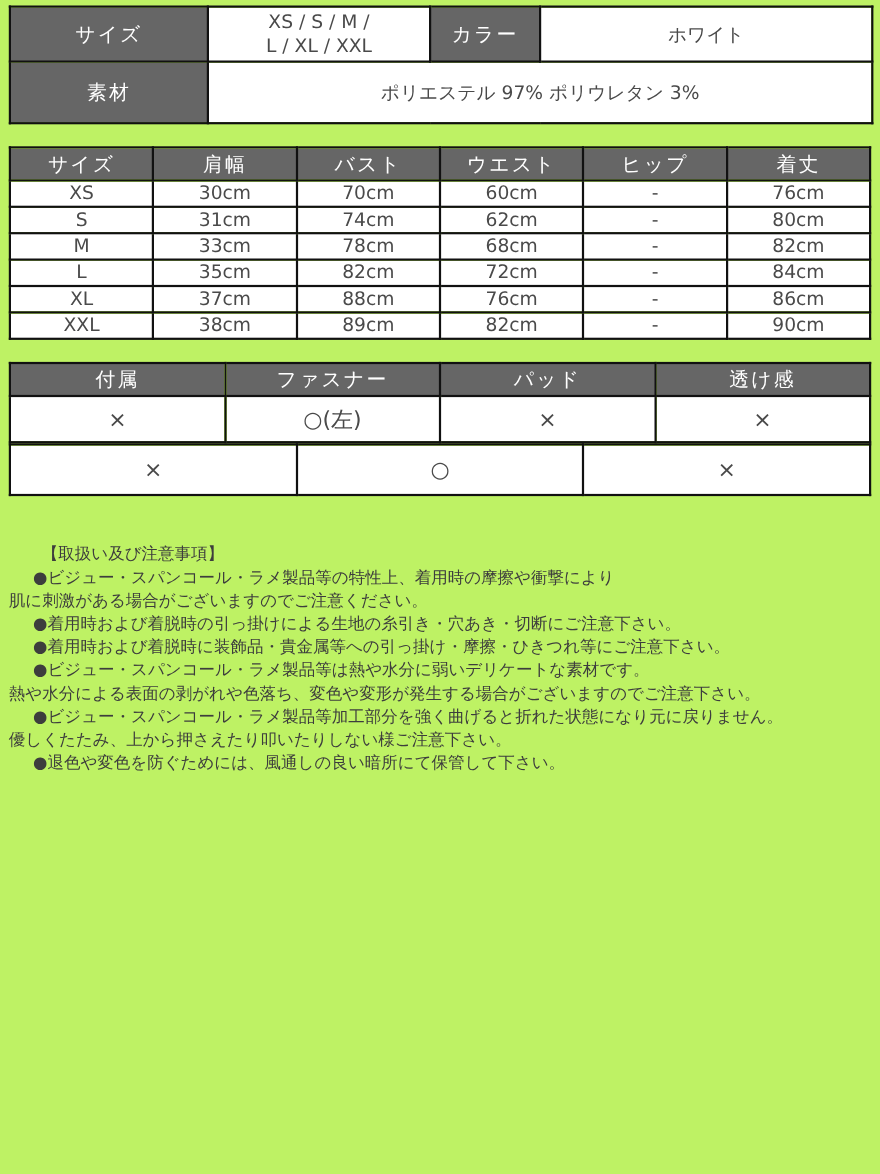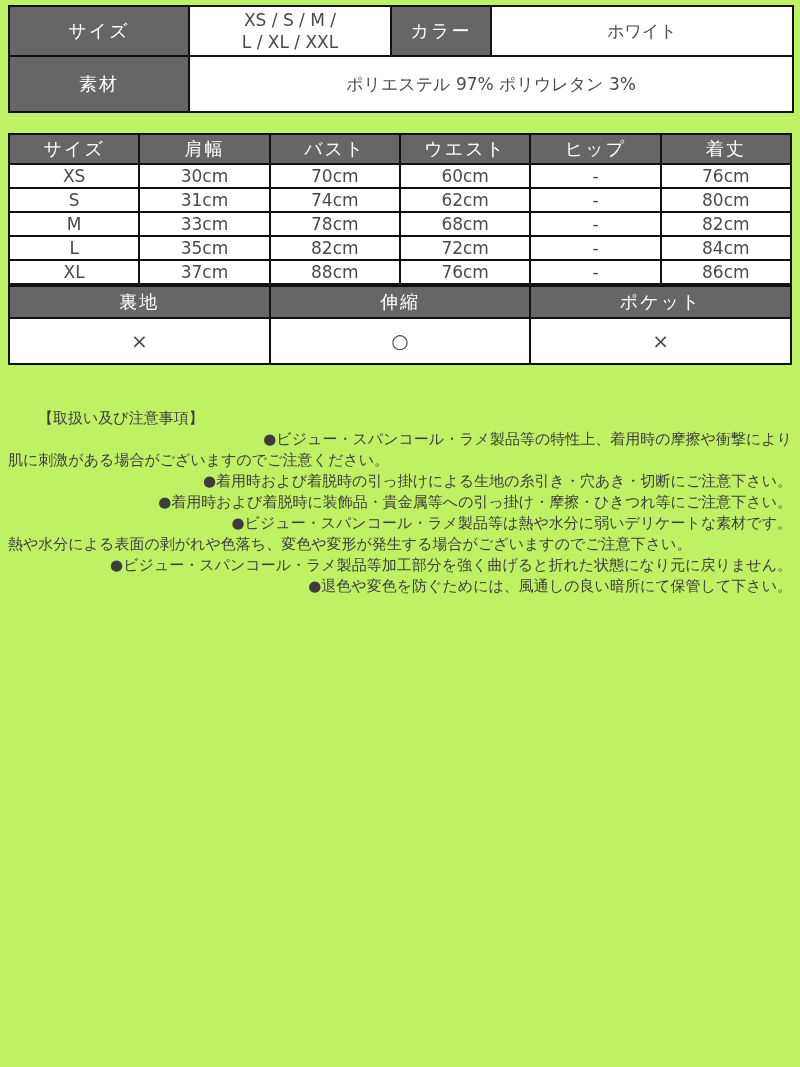--- a/index.html
+++ b/index.html
@@ -61,21 +61,21 @@
   .feat-table td.val { font-size: 20px; }
 
   .notes {
     margin: 43px 8px 0 8px;
     color: var(--notes-text);
     font-size: 15px;
     line-height: 21px;
     white-space: nowrap;
   }
   .notes .t { padding-left: 30px; font-family: Liberation Serif, serif; }
-  .notes .b { padding-left: 22px; text-align: right; }
+  .notes .b { padding-left: 22px; }
   .notes .c { padding-left: 0; }
 </style>
 </head>
 <body>
 
 <div class="page">
 
   <table class="tbl top-table">
     <colgroup>
       <col style="width:180px">
@@ -143,44 +143,64 @@
         <td class="val">84cm</td>
       </tr>
       <tr class="drow">
         <td class="val">XL</td>
         <td class="val">37cm</td>
         <td class="val">88cm</td>
         <td class="val">76cm</td>
         <td class="val">-</td>
         <td class="val">86cm</td>
       </tr>
-    </tbody>
-  </table>
-
+      <tr class="drow">
+        <td class="val">XXL</td>
+        <td class="val">38cm</td>
+        <td class="val">89cm</td>
+        <td class="val">82cm</td>
+        <td class="val">-</td>
+        <td class="val">90cm</td>
+      </tr>
+    </tbody>
+  </table>
+
+  <table class="tbl feat-table">
+    <tbody>
+      <tr class="hrow">
+        <td class="hd">付属</td>
+        <td class="hd">ファスナー</td>
+        <td class="hd">パッド</td>
+        <td class="hd">透け感</td>
+      </tr>
+      <tr class="vrow">
+        <td class="val">×</td>
+        <td class="val">○(左)</td>
+        <td class="val">×</td>
+        <td class="val">×</td>
+      </tr>
+    </tbody>
+  </table>
 
   <table class="tbl feat-table feat-table-2">
     <tbody>
-      <tr class="hrow">
-        <td class="hd">裏地</td>
-        <td class="hd">伸縮</td>
-        <td class="hd">ポケット</td>
-      </tr>
       <tr class="vrow">
         <td class="val">×</td>
         <td class="val">○</td>
         <td class="val">×</td>
       </tr>
     </tbody>
   </table>
 
   <div class="notes">
     <div class="t">【取扱い及び注意事項】</div>
     <div class="b">●ビジュー・スパンコール・ラメ製品等の特性上、着用時の摩擦や衝撃により</div>
     <div class="c">肌に刺激がある場合がございますのでご注意ください。</div>
     <div class="b">●着用時および着脱時の引っ掛けによる生地の糸引き・穴あき・切断にご注意下さい。</div>
     <div class="b">●着用時および着脱時に装飾品・貴金属等への引っ掛け・摩擦・ひきつれ等にご注意下さい。</div>
     <div class="b">●ビジュー・スパンコール・ラメ製品等は熱や水分に弱いデリケートな素材です。</div>
     <div class="c">熱や水分による表面の剥がれや色落ち、変色や変形が発生する場合がございますのでご注意下さい。</div>
     <div class="b">●ビジュー・スパンコール・ラメ製品等加工部分を強く曲げると折れた状態になり元に戻りません。</div>
+    <div class="c">優しくたたみ、上から押さえたり叩いたりしない様ご注意下さい。</div>
     <div class="b">●退色や変色を防ぐためには、風通しの良い暗所にて保管して下さい。</div>
   </div>
 
 </div>
 
 </body></html>

